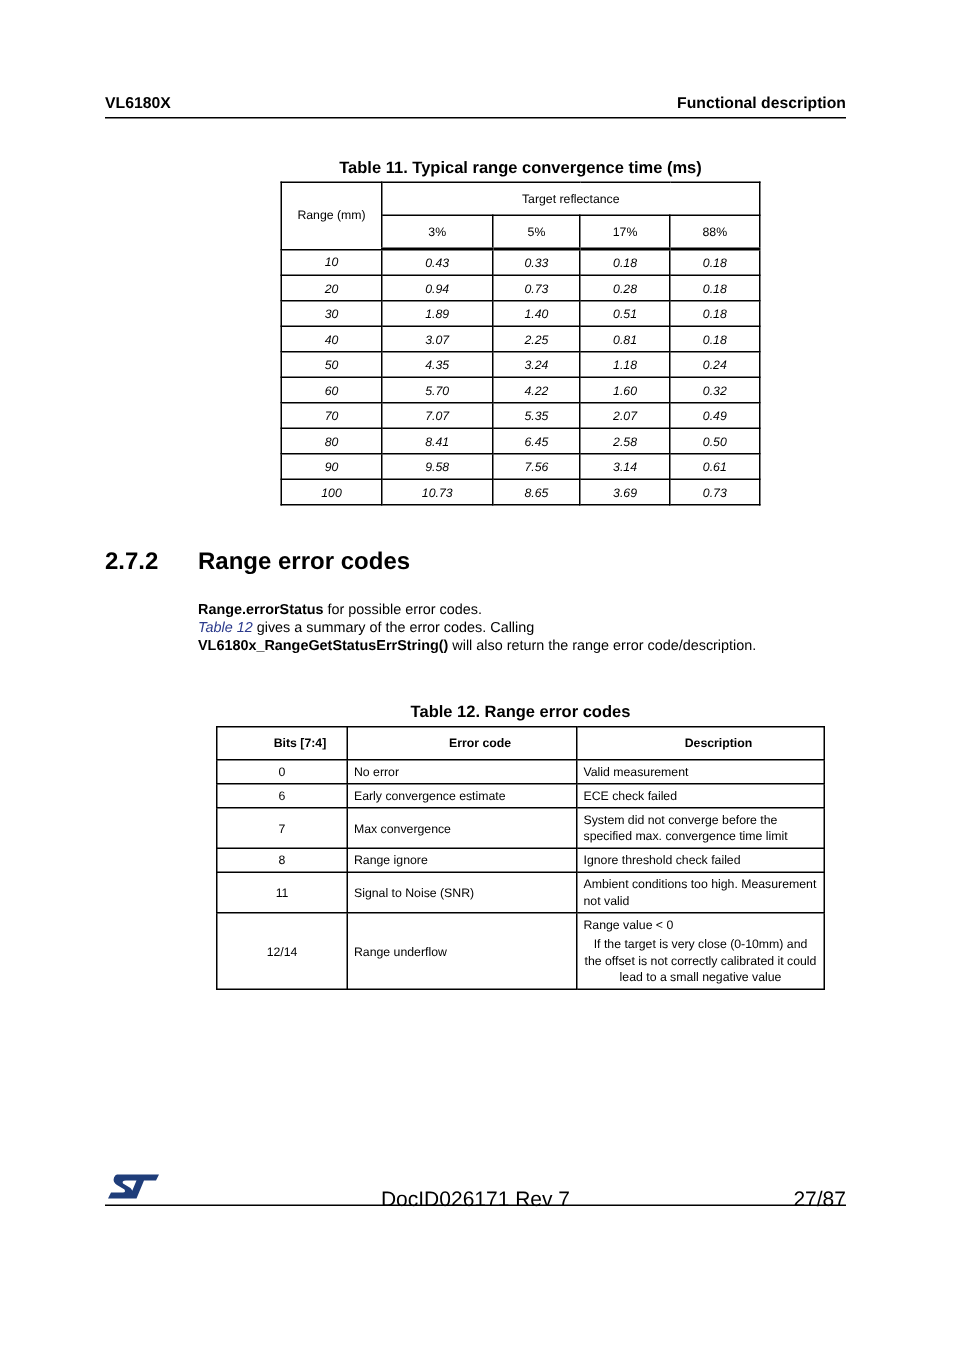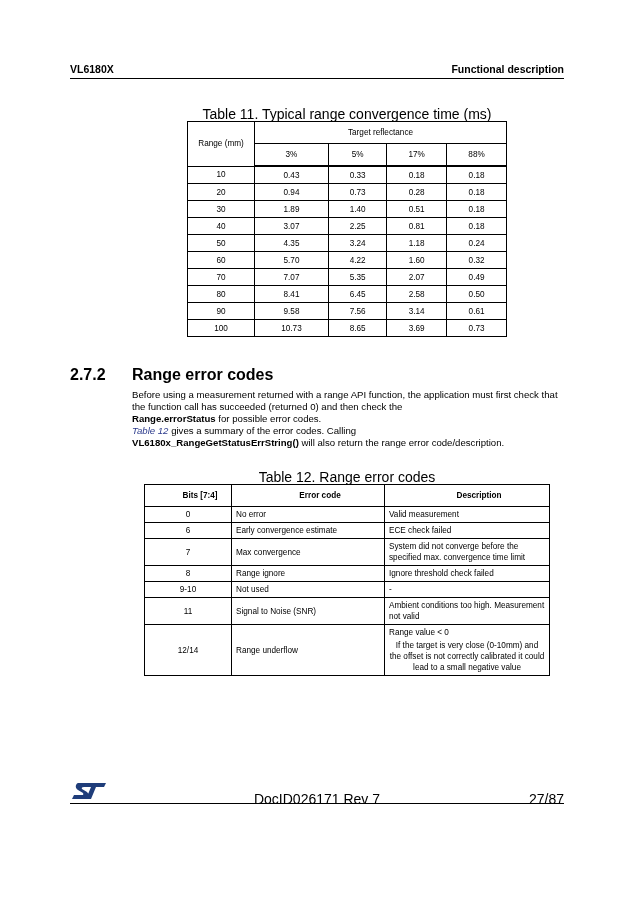--- a/index.html
+++ b/index.html
@@ -1,25 +1,25 @@
 <!DOCTYPE html>
 <html><head>
 <meta charset="utf-8">
 <style>
   html, body { margin:0; padding:0; background:#fff; }
   body { width:635px; height:898px; position:relative; font-family:"Liberation Sans", sans-serif; color:#000; overflow:hidden; }
   .hdr { position:absolute; left:70px; right:71px; top:62px; height:16px; border-bottom:1px solid #000; font-weight:bold; font-size:10.5px; }
   .hdr .l { position:absolute; left:0; top:1px; }
   .hdr .r { position:absolute; right:0; top:1px; }
-  .cap { position:absolute; font-weight:normal; font-size:14px; text-align:center; }
+  .cap { position:absolute; font-weight:bold; font-size:11px; text-align:center; }
   table { border-collapse:collapse; position:absolute; font-size:8.2px; }
   td, th { border:1px solid #000; padding:0; text-align:center; }
   #t11 { left:187px; top:121px; width:320px; }
   #t11 th { font-weight:normal; height:21px;margin-left:44px; }
-  #t11 td { height:16px; }
+  #t11 td { height:16px;font-style:italic; }
   #t11 thead tr:last-child th { border-bottom:2px solid #000; }
   #t12 { left:144px; top:484px; width:406px; }
   #t12 th { font-weight:bold; height:21px;padding-left:24px; }
   #t12 td { padding:2px 4px; line-height:11px; }
   #t12 td.l { text-align:left; }
   #t12 td.c { text-align:center; }
   .sec { position:absolute; left:70px; top:366px; font-weight:bold; font-size:16px; }
   .sec .num { display:inline-block; width:62px; }
   .para { position:absolute; left:132px; top:389px; width:430px; font-size:9.6px; line-height:12px; }
   .para i { color:#2b3a8c; }
@@ -122,21 +122,21 @@
         <td>0.73</td>
       </tr>
     </tbody>
 </table>
 
 <div class="sec">
   <span class="num">2.7.2</span><span>Range error codes</span>
 </div>
 
 <div class="para">
-  <span>Before using a measurement returned with a range API function, the application must first check that the function call has succeeded (returned 0) and then check the</span><br>
+  <br>
   <b>Range.errorStatus</b><span> for possible error codes.</span><br>
   <i>Table 12</i><span> gives a summary of the error codes. Calling</span><br>
   <b>VL6180x_RangeGetStatusErrString()</b><span> will also return the range error code/description.</span>
 </div>
 
 <div class="cap" style="left:144px;width:406px;top:469px;">Table 12. Range error codes</div>
 <table id="t12">
   <thead>
     <tr>
       <th style="width:62px">Bits [7:4]</th>
@@ -167,27 +167,20 @@
         </td>
       </tr>
       <tr>
         <td class="c">8</td>
         <td class="l">Range ignore</td>
         <td class="l">
           <div>Ignore threshold check failed</div>
         </td>
       </tr>
       <tr>
-        <td class="c">9-10</td>
-        <td class="l">Not used</td>
-        <td class="l">
-          <div>-</div>
-        </td>
-      </tr>
-      <tr>
         <td class="c">11</td>
         <td class="l">Signal to Noise (SNR)</td>
         <td class="l">
           <div>Ambient conditions too high. Measurement not valid</div>
         </td>
       </tr>
       <tr>
         <td class="c">12/14</td>
         <td class="l">Range underflow</td>
         <td class="l">

